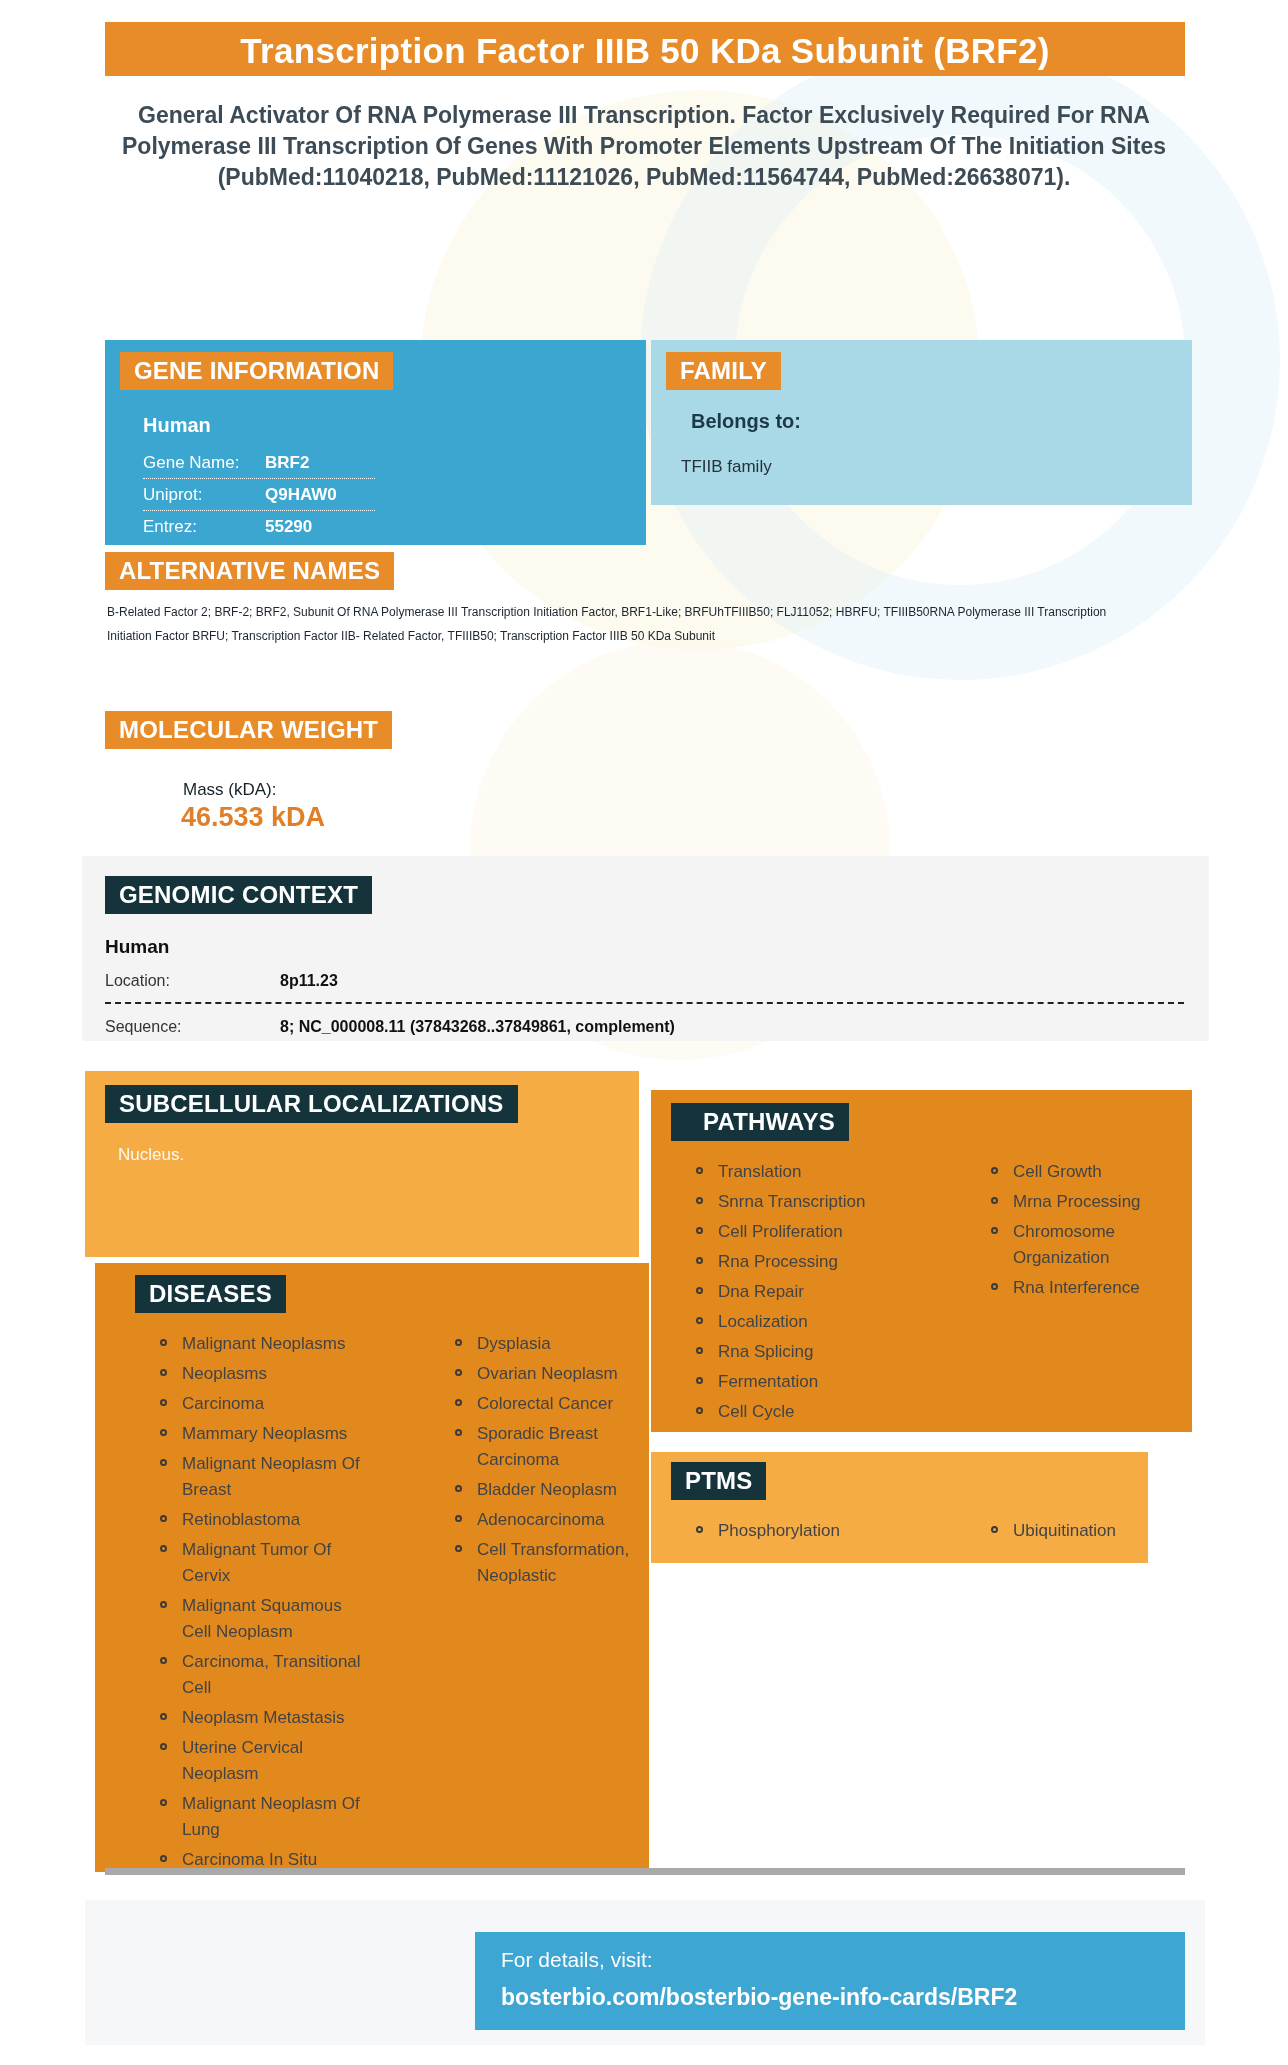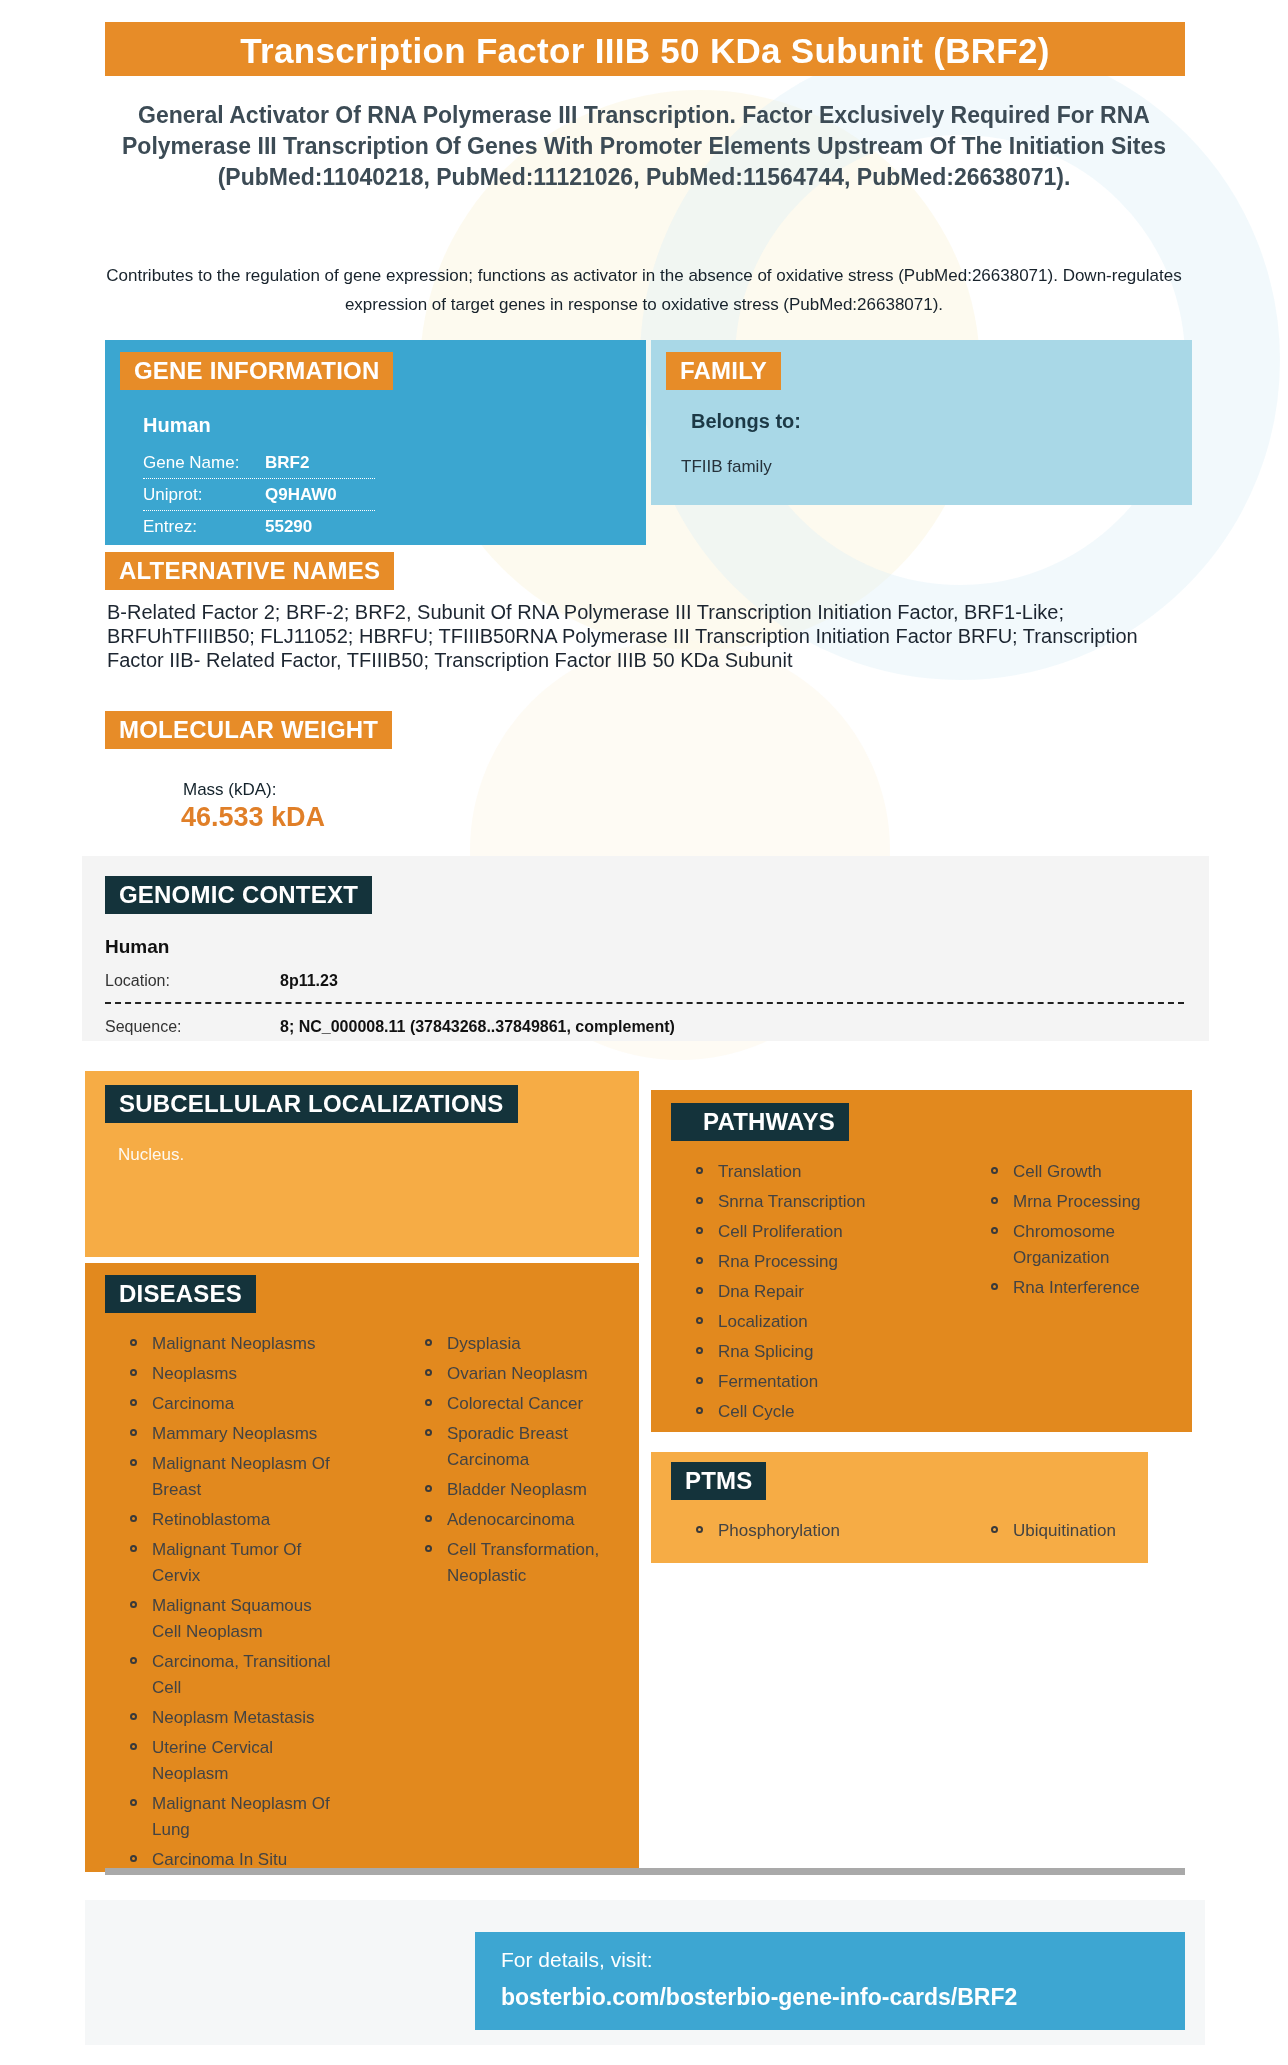--- a/index.html
+++ b/index.html
@@ -31,21 +31,21 @@
   .gene-row.sep { border-bottom:1px dotted #ffffff; }
   .gene-row .lbl { display:inline-block; width:122px; font-weight:normal; }
   .gene-row .val { font-weight:bold; }
 
   .family-box { left:651px; top:340px; width:541px; height:165px; background:#A9D8E7; }
   .family-box .badge { margin:12px 0 0 15px; }
   .belongs { color:#1C3946; font-size:20px; font-weight:bold; margin:20px 0 0 40px; }
   .family-val { color:#26323B; font-size:17px; margin:24px 0 0 30px; }
 
   .alt-badge { left:105px; top:552px; }
-  .alt-text { left:107px; top:600px; width:1045px; color:#1C2530; font-size:20px; line-height:24px; }
+  .alt-text { left:107px; top:600px; width:1045px; color:#1C2530; font-size:12px; line-height:24px; }
 
   .mw-badge { left:105px; top:711px; }
   .mass-label { left:183px; top:780px; color:#13222B; font-size:17px; }
   .mass-value { left:181px; top:802px; color:#E07F28; font-size:27px; font-weight:bold; }
 
   .genomic { left:82px; top:856px; width:1127px; height:185px; background:#F4F4F4; }
   .genomic .badge { margin:20px 0 0 23px; }
   .gc-species { color:#111; font-size:19px; font-weight:bold; margin:22px 0 0 23px; }
   .gc-row { margin:14px 25px 0 23px; font-size:16px; color:#333; }
   .gc-row .lbl { display:inline-block; width:175px; vertical-align:top; }
@@ -53,21 +53,21 @@
   .gc-dash { border:0; border-top:2px dashed #222; margin:12px 25px 0 23px; }
 
   .subcell { left:85px; top:1071px; width:554px; height:186px; background:#F6AC45; }
   .subcell .badge { margin:14px 0 0 20px; }
   .subcell-text { color:#FDF9F2; font-size:17px; margin:22px 0 0 33px; }
 
   .orange-box { background:#E2891E; }
   .amber-box { background:#F6AC45; }
   .pathways { left:651px; top:1090px; width:541px; height:342px; }
   .pathways .badge { margin:13px 0 0 20px;padding-left:32px; }
-  .diseases { left:85px; top:1263px; width:554px; height:609px; }
+  .diseases { left:95px; top:1263px; width:554px; height:609px;padding-left:20px; }
   .diseases .badge { margin:12px 0 0 20px; }
   .ptms { left:651px; top:1452px; width:497px; height:111px; }
   .ptms .badge { margin:10px 0 0 20px; }
 
   .cols { display:flex; padding:18px 10px 0 45px; }
   .cols .col { flex:0 0 295px; }
   .cols .col + .col { flex:1 1 auto; }
   .cols ul { list-style:none; }
   .cols li { display:flex; margin-bottom:4px; }
   .cols .bullet { flex:none; width:7px; height:7px; border:2px solid #3A3A3A; border-radius:50%;
@@ -87,21 +87,20 @@
   <div class="wm wm1"></div>
   <div class="wm wm2"></div>
   <div class="wm wm3"></div>
 
   <div class="layer banner">
     <h1>Transcription Factor IIIB 50 KDa Subunit (BRF2)</h1>
   </div>
 
   <div class="layer subtitle">General Activator Of RNA Polymerase III Transcription. Factor Exclusively Required For RNA Polymerase III Transcription Of Genes With Promoter Elements Upstream Of The Initiation Sites (PubMed:11040218, PubMed:11121026, PubMed:11564744, PubMed:26638071).</div>
 
-  <div class="layer description">Contributes to the regulation of gene expression; functions as activator in the absence of oxidative stress (PubMed:26638071). Down-regulates expression of target genes in response to oxidative stress (PubMed:26638071).</div>
 
   <div class="layer gene-box">
     <span class="badge">GENE INFORMATION</span>
     <div class="gene-species">Human</div>
     <div class="gene-table">
       <div class="gene-row sep">
         <span class="lbl">Gene Name:</span><span class="val">BRF2</span>
       </div>
       <div class="gene-row sep">
         <span class="lbl">Uniprot:</span><span class="val">Q9HAW0</span>

